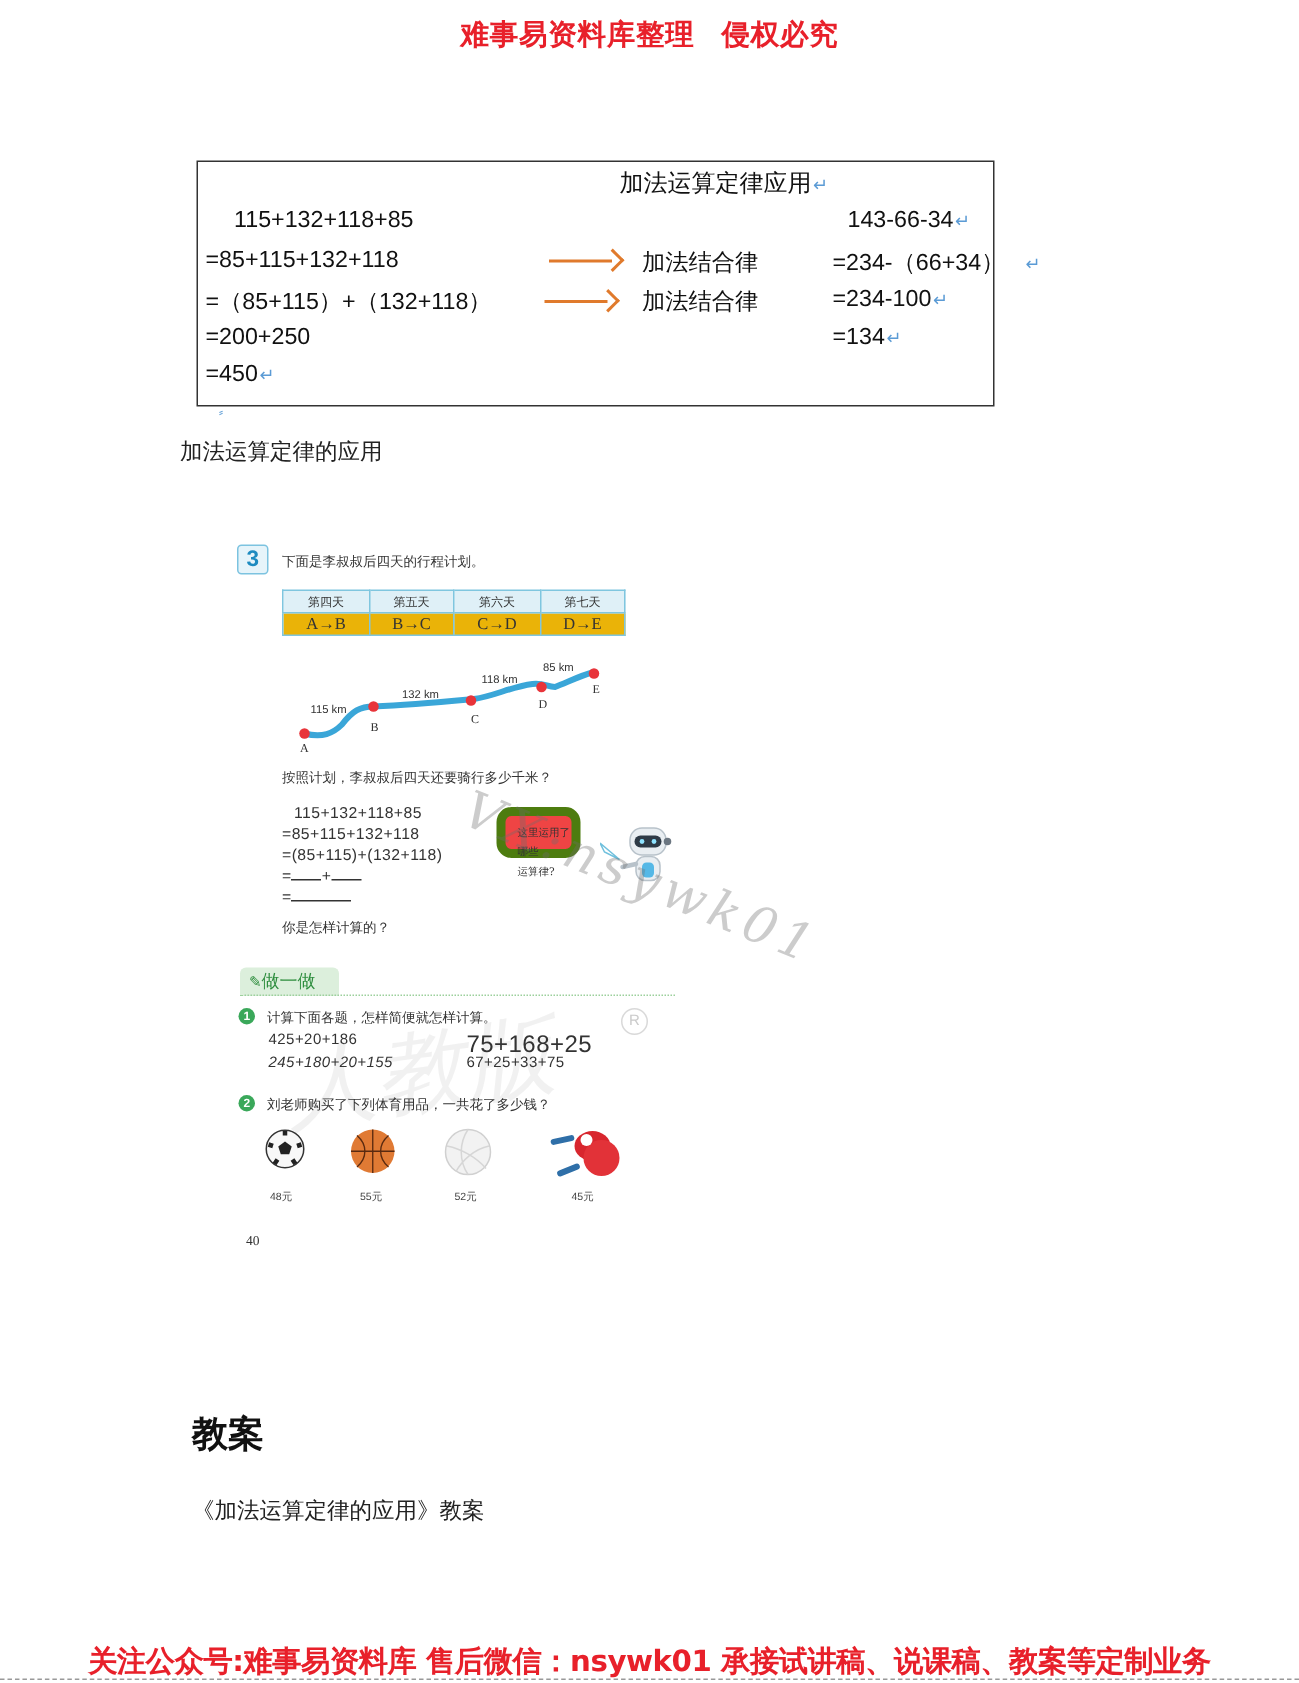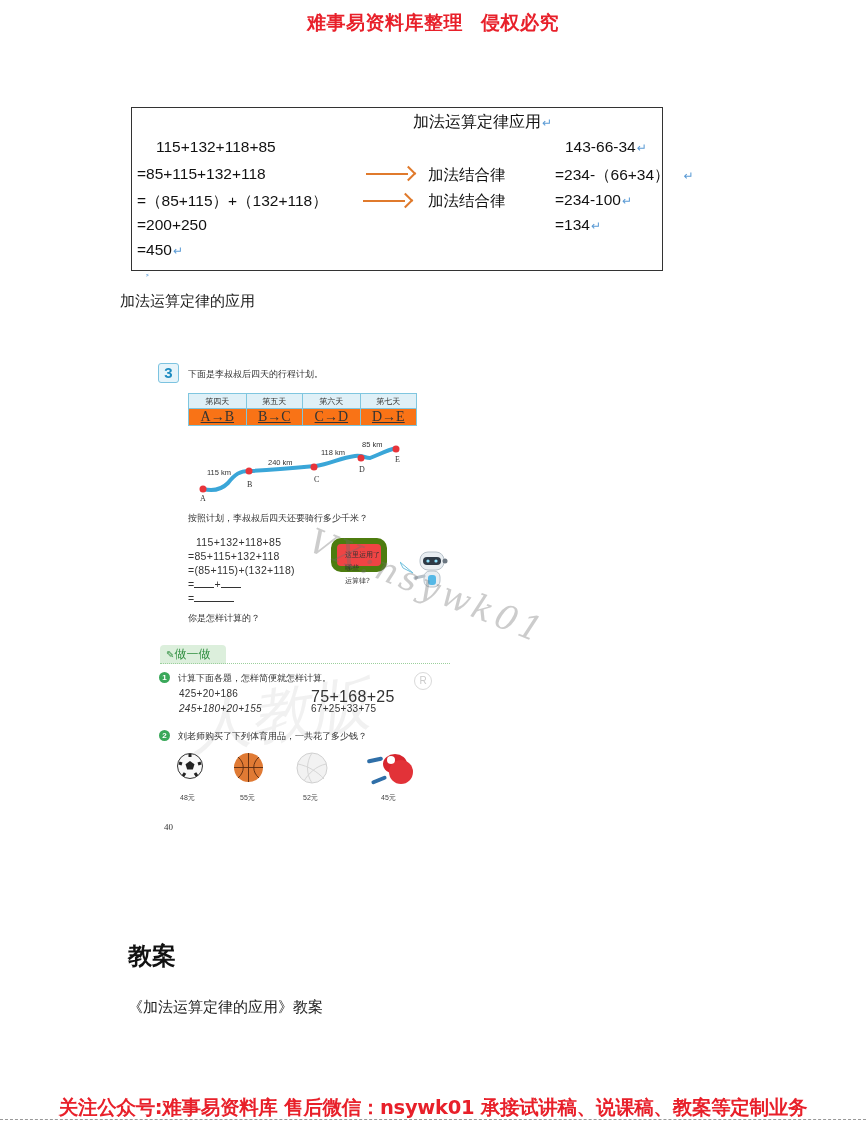--- a/index.html
+++ b/index.html
@@ -36,21 +36,21 @@
     border: 1.5px solid #7cc3e0; background: #e6f4fa; border-radius: 3px;
     color: #1d8bc0; font-weight: bold; font-size: 15px; text-align: center; line-height: 17px;
     font-family: "Liberation Sans", sans-serif;
   }
   table.plan {
     position: absolute; left: 188px; top: 393px; width: 229px; border-collapse: collapse;
     font-family: "DejaVu Serif", serif; font-size: 8px; color: #333; padding-left: 23px;
   }
   table.plan td { border: 1px solid #7fc6df; text-align: center; height: 15px; }
   table.plan tr.hdr td { background: #dff0f7; }
-  table.plan tr.row td { background: #f97316; font-family: "Liberation Serif", serif; font-size: 14px; text-decoration: underline; }
+  table.plan tr.row td { background: #eab308; font-family: "Liberation Serif", serif; font-size: 11px; }
 
   .route-label { position: absolute; font-family: "Liberation Sans", sans-serif; font-size: 7.5px; color: #333; }
   .pt-label { position: absolute; font-family: "Liberation Serif", serif; font-size: 8px; color: #333; }
 
   .calc { position: absolute; font-family: "Liberation Sans", sans-serif; font-size: 10.5px; color: #333; letter-spacing: 0.3px; }
   .blank { display: inline-block; border-bottom: 1px solid #333; vertical-align: baseline; }
 
   .bubble {
     position: absolute; left: 331px; top: 538px; width: 56px; height: 34px;
     border: 6px solid #4d7c0f; border-radius: 10px; background: #ef4444;
@@ -151,21 +151,21 @@
 
 <svg style="position:absolute; left:190px; top:440px;" width="220" height="60">
   <path d="M13,49 C25,52 32,49 38,43 C45,34 50,31 59,31 C85,30 105,28 126,26 C140,24 150,18 165,16 C172,15 175,18 180,18 C190,14 198,10 206,8" fill="none" stroke="#3aa6d8" stroke-width="4" stroke-linecap="round"></path>
   <circle cx="13" cy="49" r="3.5" fill="#e8343a"></circle>
   <circle cx="59" cy="31" r="3.5" fill="#e8343a"></circle>
   <circle cx="124" cy="27" r="3.5" fill="#e8343a"></circle>
   <circle cx="171" cy="18" r="3.5" fill="#e8343a"></circle>
   <circle cx="206" cy="9" r="3.5" fill="#e8343a"></circle>
 </svg>
 <div class="route-label" style="left:207px; top:468px;">115 km</div>
-<div class="route-label" style="left:268px; top:458px;">240 km</div>
+<div class="route-label" style="left:268px; top:458px;">132 km</div>
 <div class="route-label" style="left:321px; top:448px;">118 km</div>
 <div class="route-label" style="left:362px; top:440px;">85 km</div>
 <div class="pt-label" style="left:200px; top:494px;">A</div>
 <div class="pt-label" style="left:247px; top:480px;">B</div>
 <div class="pt-label" style="left:314px; top:475px;">C</div>
 <div class="pt-label" style="left:359px; top:465px;">D</div>
 <div class="pt-label" style="left:395px; top:455px;">E</div>
 
 <div class="tb" style="left:188px; top:512px;">按照计划，李叔叔后四天还要骑行多少千米？</div>
 

